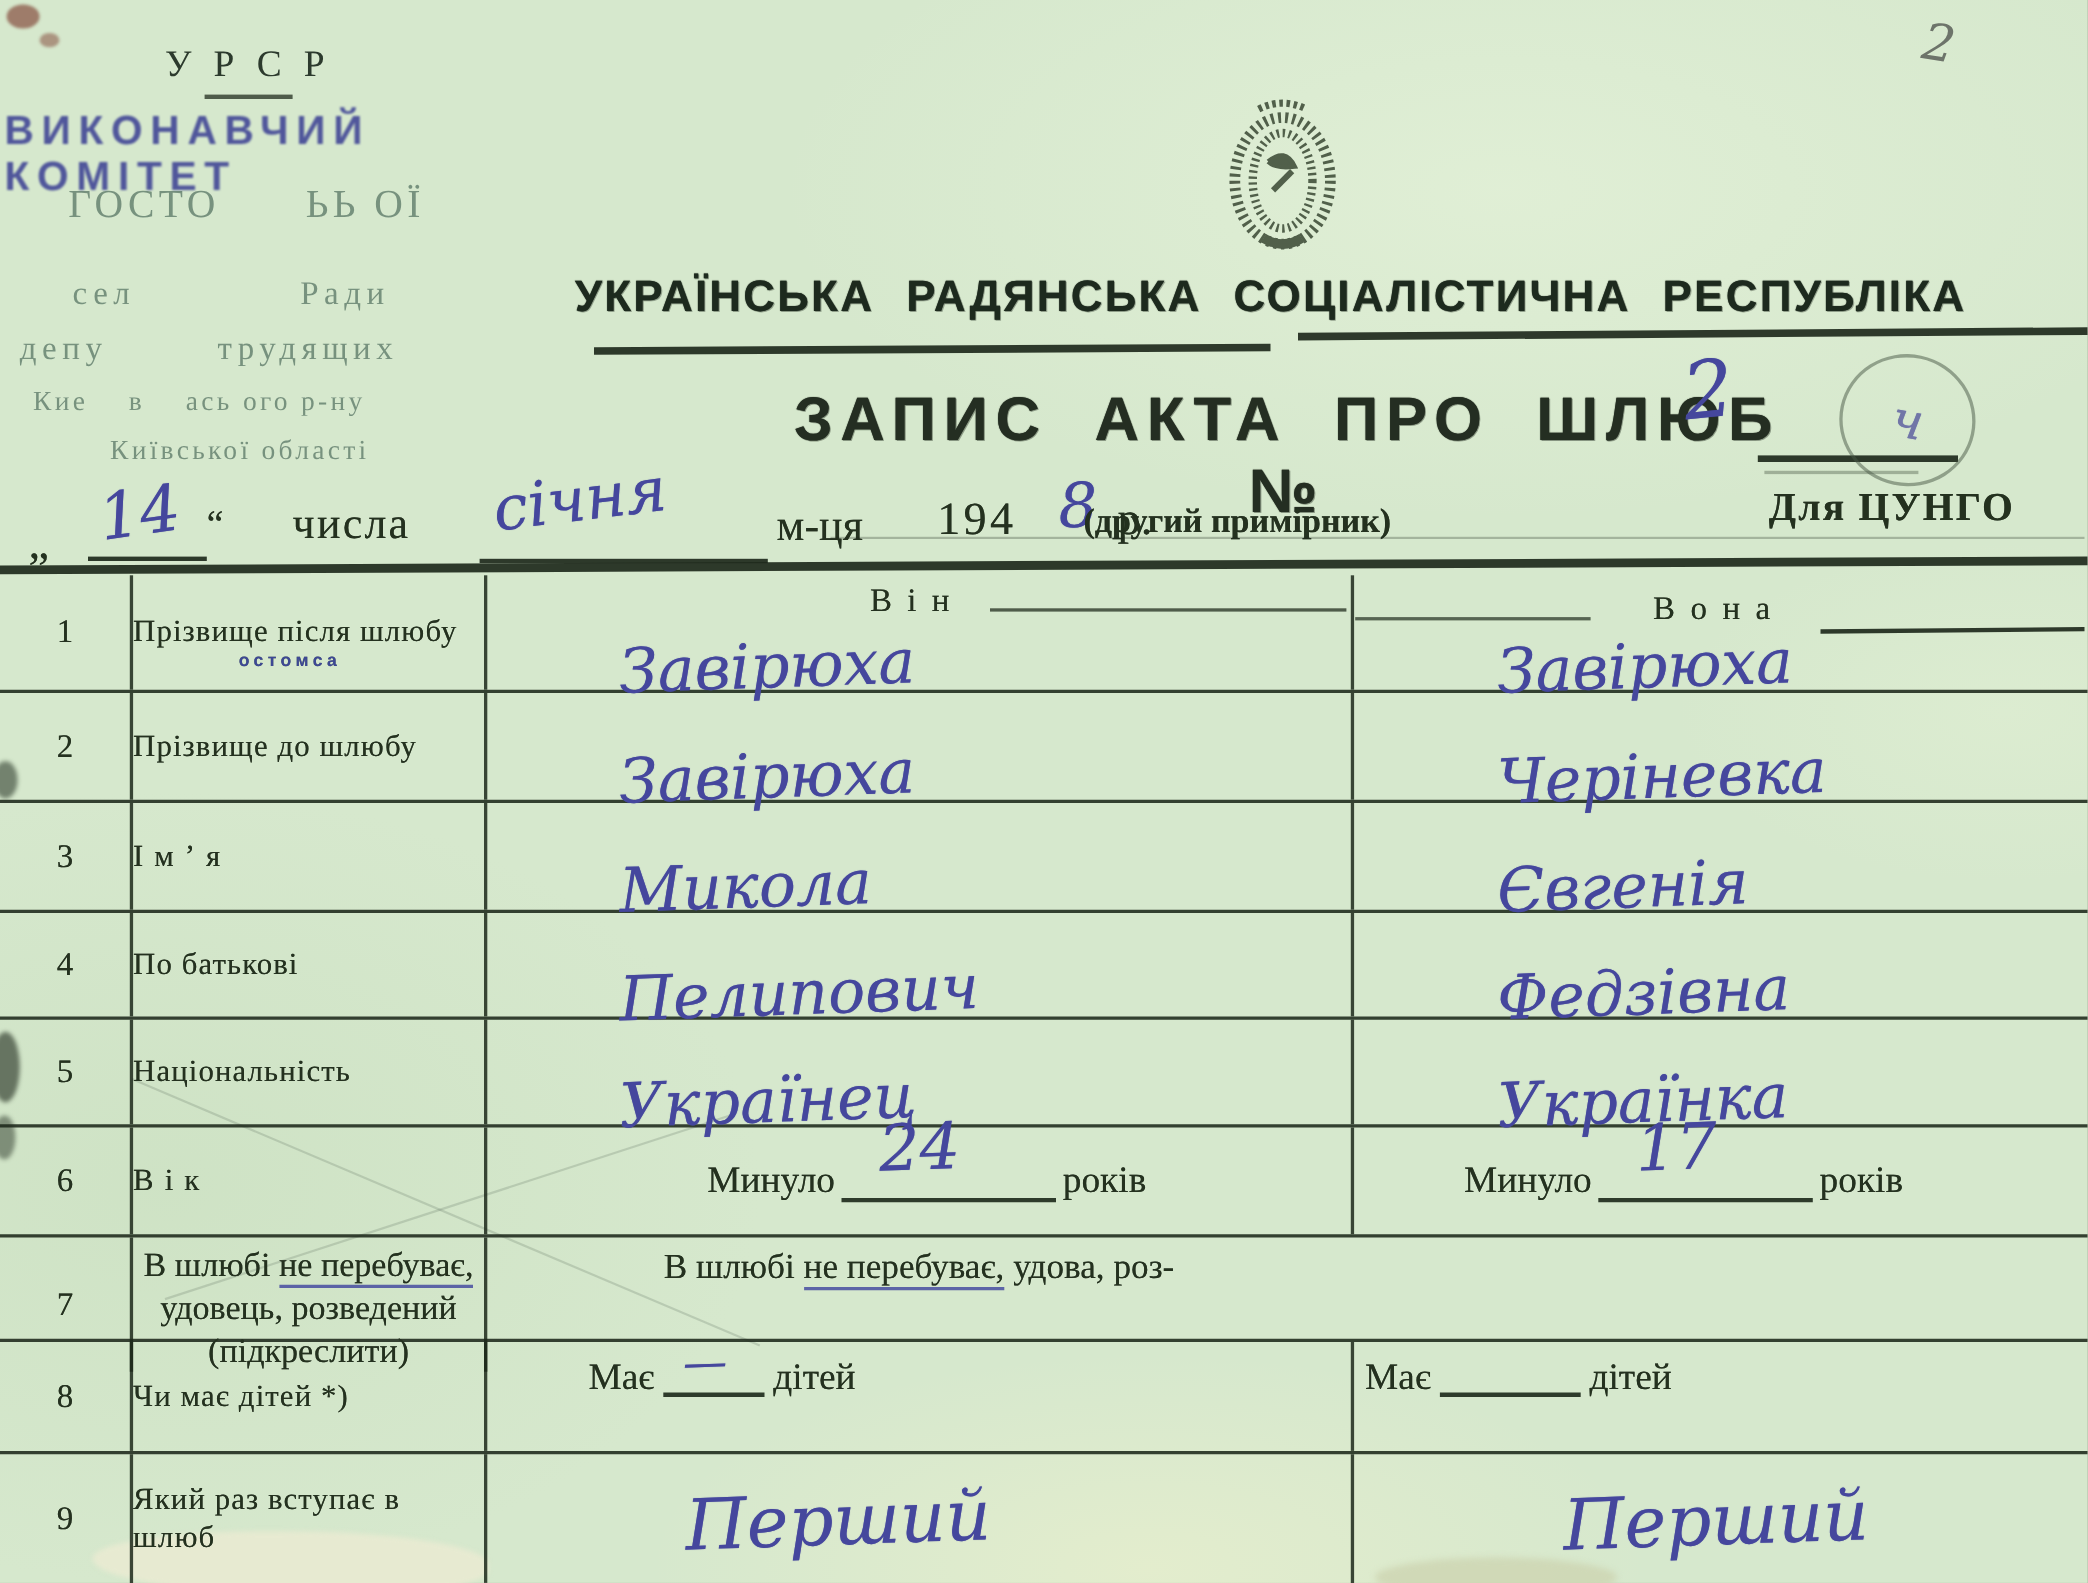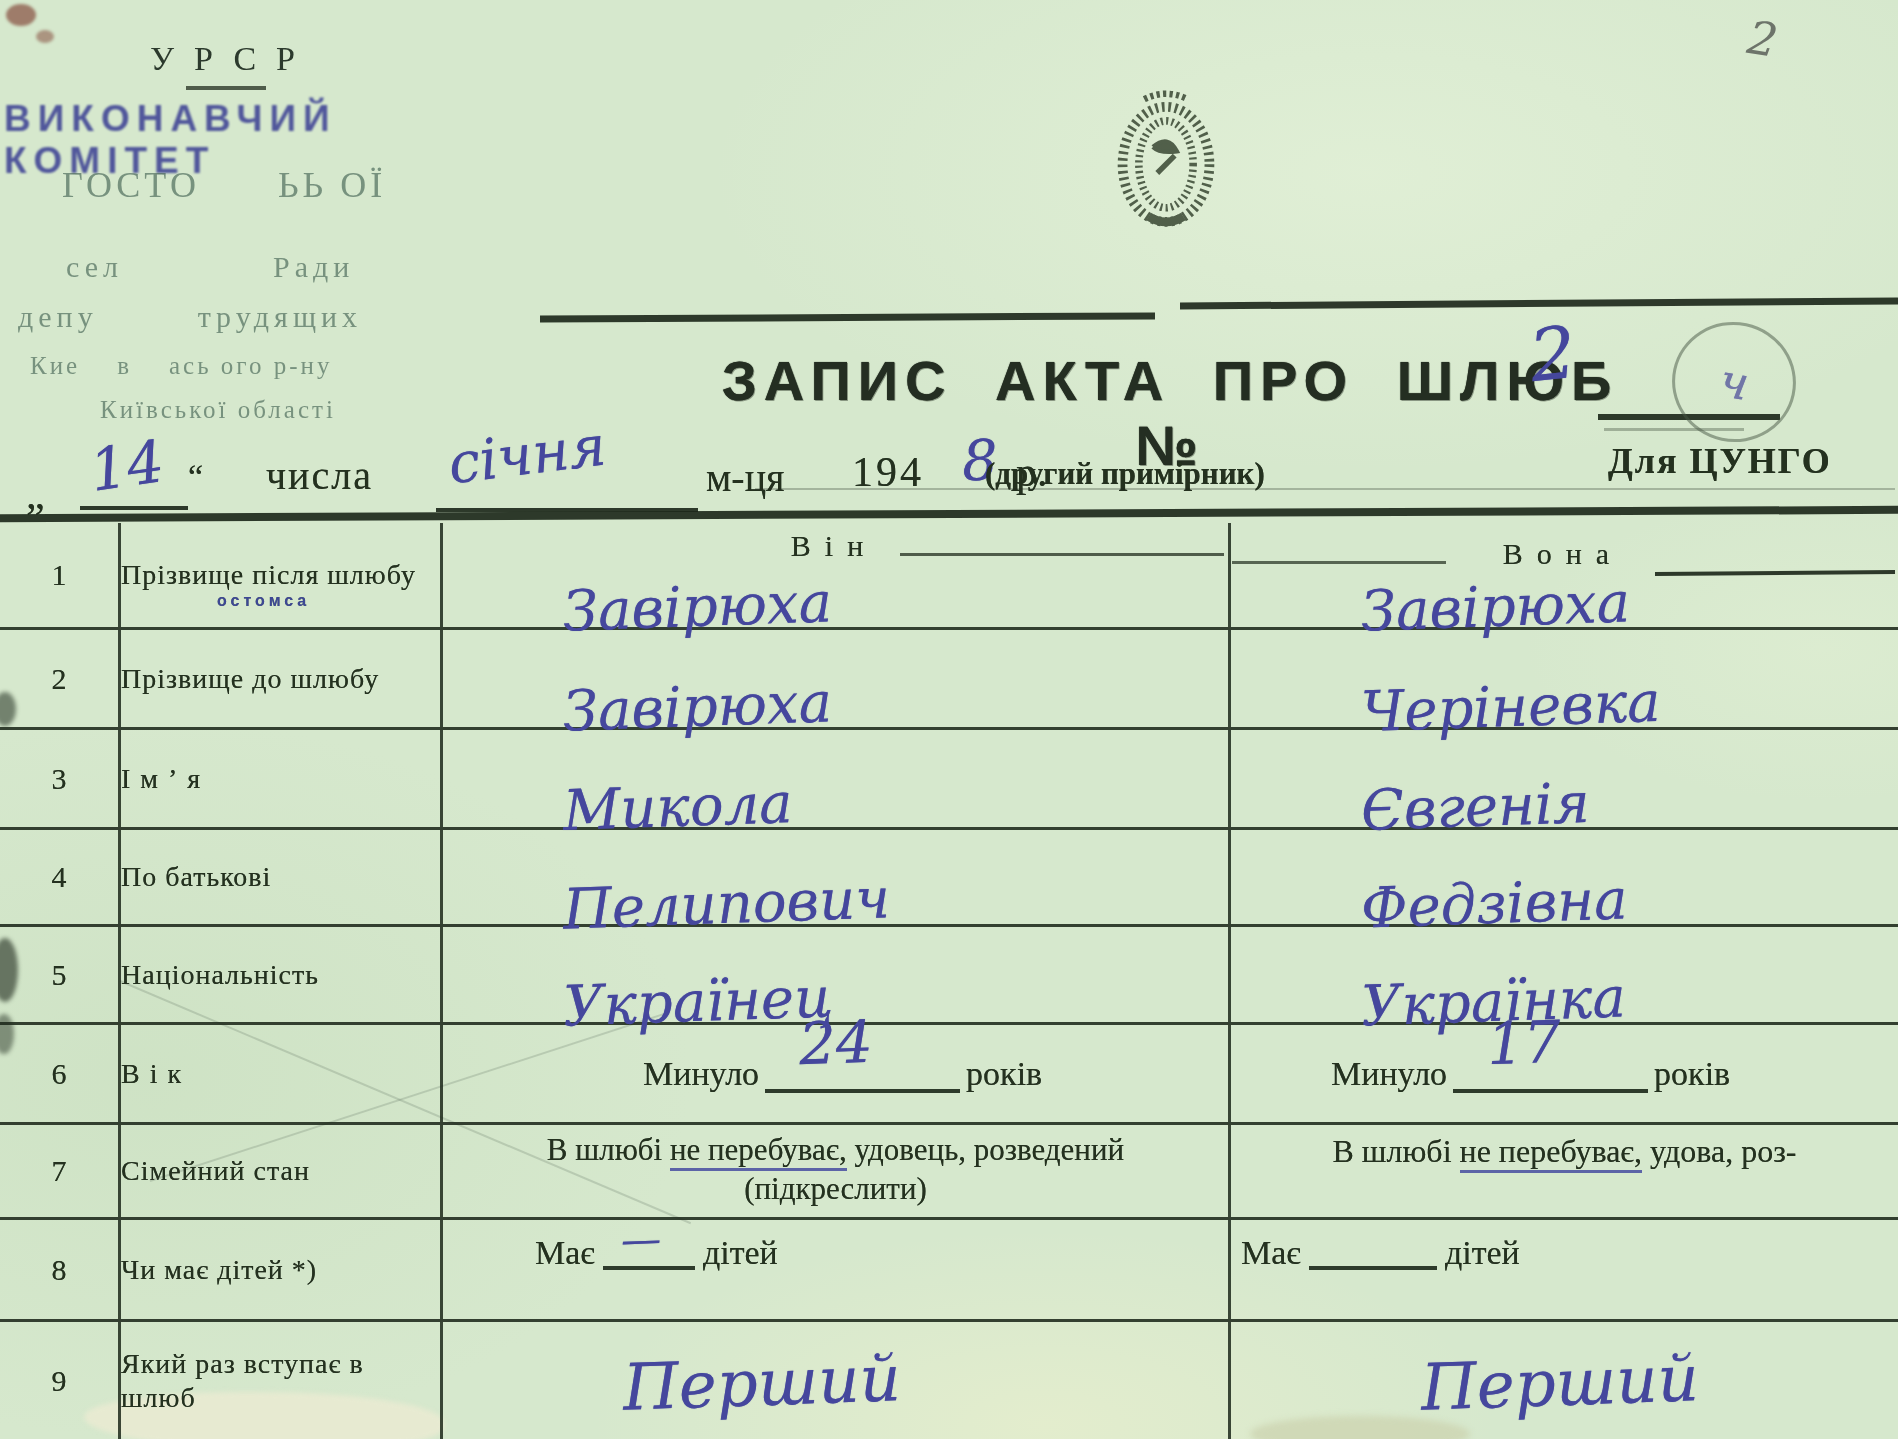--- a/index.html
+++ b/index.html
@@ -108,20 +108,21 @@
         <ellipse cx="50" cy="74" rx="40" ry="53" stroke-width="9" stroke-dasharray="2.5 3.5"></ellipse>
         <ellipse cx="50" cy="74" rx="25" ry="40" stroke-width="7" stroke-dasharray="2 3"></ellipse>
         <path d="M30 14 Q50 4 70 14" stroke-width="6" stroke-dasharray="3 3"></path>
         <path d="M34 122 Q50 132 66 122" stroke-width="8"></path>
         <path d="M38 58 q14 -12 22 4 q-16 2 -22 -4" stroke-width="4" fill="#273522"></path>
         <path d="M42 82 l16 -16" stroke-width="5"></path>
       </g>
     </svg>
   </div>
 
+  <div class="abs sans republic">УКРАЇНСЬКА РАДЯНСЬКА СОЦІАЛІСТИЧНА РЕСПУБЛІКА</div>
   <div class="rule" style="left:540px;top:314px;width:615px;height:7px;transform:rotate(-0.3deg);"></div>
   <div class="rule" style="left:1180px;top:300px;width:718px;height:7px;transform:rotate(-0.4deg);"></div>
 
   <div class="abs sans acttitle">ЗАПИС АКТА ПРО ШЛЮБ №</div>
   <div class="rule" style="left:1598px;top:414px;width:182px;height:6px;"></div>
   <div class="thinline" style="left:1604px;top:428px;width:140px;height:3px;opacity:.5;"></div>
   <div class="abs hw" style="left:1530px;top:312px;font-size:72px;transform:rotate(-6deg);">2</div>
   <div class="abs circmark">
     <span class="hw" style="font-size:46px;color:#585a9e;opacity:.8;">ч</span>
   </div>
@@ -235,23 +236,20 @@
         <span>Минуло</span>
         <span class="ageline">
           <span class="hw">17</span>
         </span>
         <span>років</span>
       </div>
     </div>
 
     <div class="trow" style="height:95px;">
       <div class="cnum printed">7</div>
-      <div class="clabel printed">
-        <span>Сімейний стан</span>
-      </div>
       <div class="chim statcell printed">
         <div>
           <span>В шлюбі</span>
           <span class="ublue">не перебуває,</span>
           <span>удовець,  розведений</span>
         </div>
         <div>(підкреслити)</div>
       </div>
       <div class="cher statcell printed" style="font-size:32px;">
         <div>

